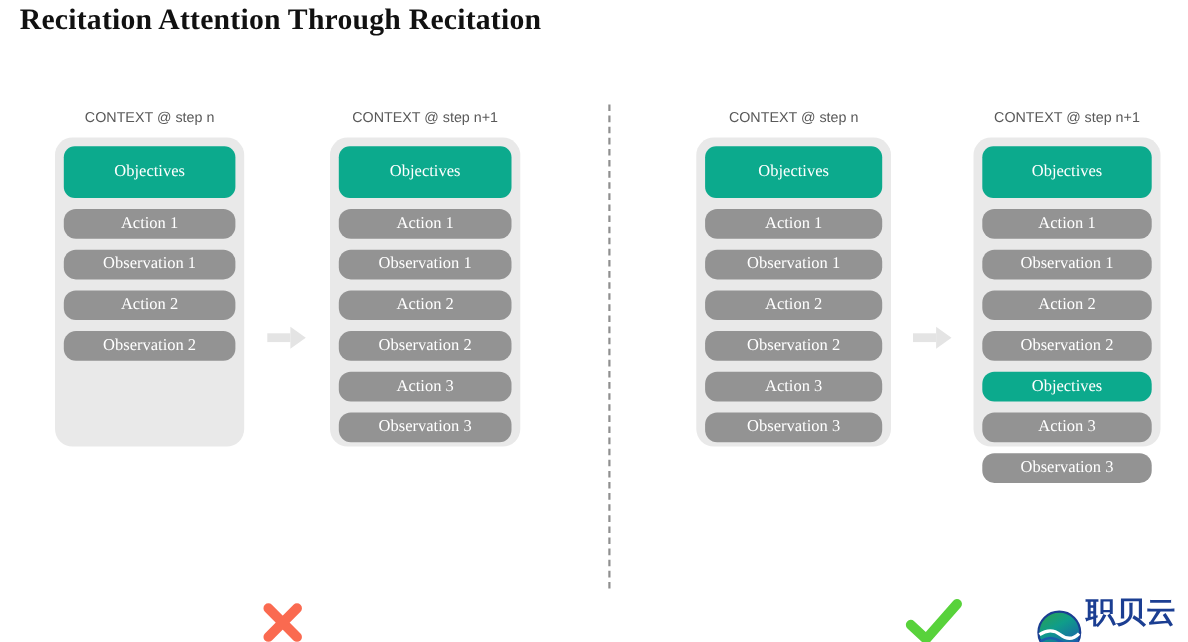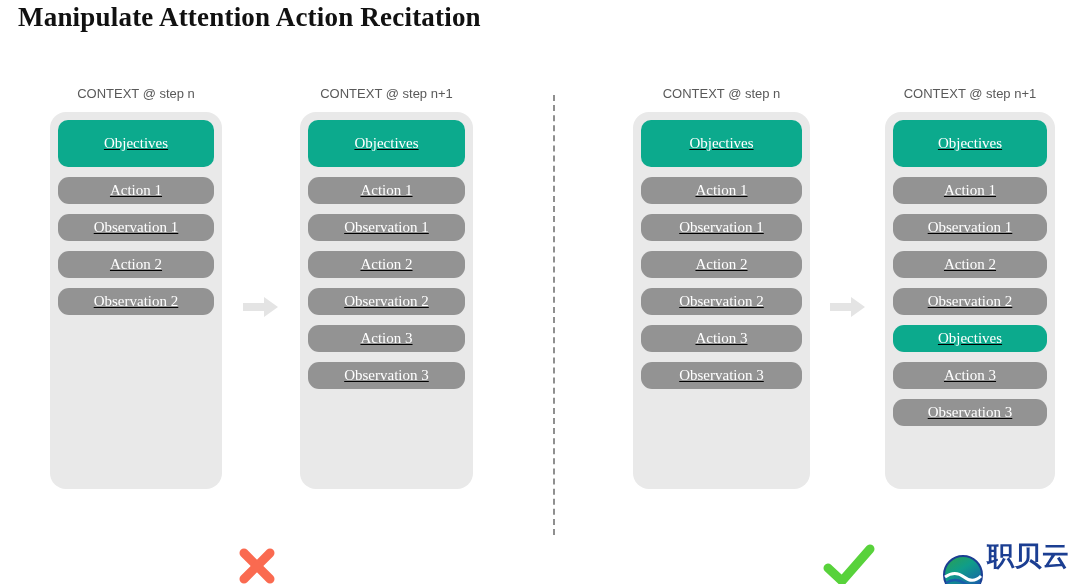--- a/index.html
+++ b/index.html
@@ -8,29 +8,29 @@
     background:#ffffff;
     font-family:"Liberation Sans", sans-serif;
     position:relative;overflow:hidden;
   }
   .page-title{
     position:absolute;left:18px;top:2px;margin:0;
     font-family:"Liberation Serif", serif;
     font-weight:bold;font-size:27px;color:#111111;
     letter-spacing:0.2px;
   }
-  .panel{position:absolute;top:86px;}
+  .panel{position:absolute;top:99px;}
   .panel-header{
     font-size:13px;color:#595959;text-align:center;
     height:16px;line-height:16px;margin-bottom:10px;
     font-family:"Liberation Sans", sans-serif;
   }
   .panel-body{
     background:#e9e9e9;border-radius:16px;
-    height:377px;padding:8px;box-sizing:border-box;text-decoration:underline;
+    height:281px;padding:8px;box-sizing:border-box;
   }
   .blk{
     border-radius:11px;height:27px;margin-bottom:10px;
     display:flex;align-items:center;justify-content:center;
     font-family:"Liberation Serif", serif;
     font-size:15px;color:#ffffff;
     background:#939393;
   }
   .blk.obj{background:#0caa8d;}
   .blk.lead{height:47px;border-radius:10px;}
@@ -64,21 +64,21 @@
   }
   .logo-text{
     font-size:27px;font-weight:bold;color:#1b3e92;
     font-family:"Liberation Sans", sans-serif;
     letter-spacing:0.5px;line-height:42px;
   }
 </style>
 </head>
 <body>
 
-<h1 class="page-title">Manipulate Attention Action Recitation</h1>
+<h1 class="page-title">Recitation Attention Through Recitation</h1>
 
 <div class="panel p1">
   <div class="panel-header">CONTEXT @ step n</div>
   <div class="panel-body">
     <div class="blk obj lead">Objectives</div>
     <div class="blk">Action 1</div>
     <div class="blk">Observation 1</div>
     <div class="blk">Action 2</div>
     <div class="blk">Observation 2</div>
   </div>

